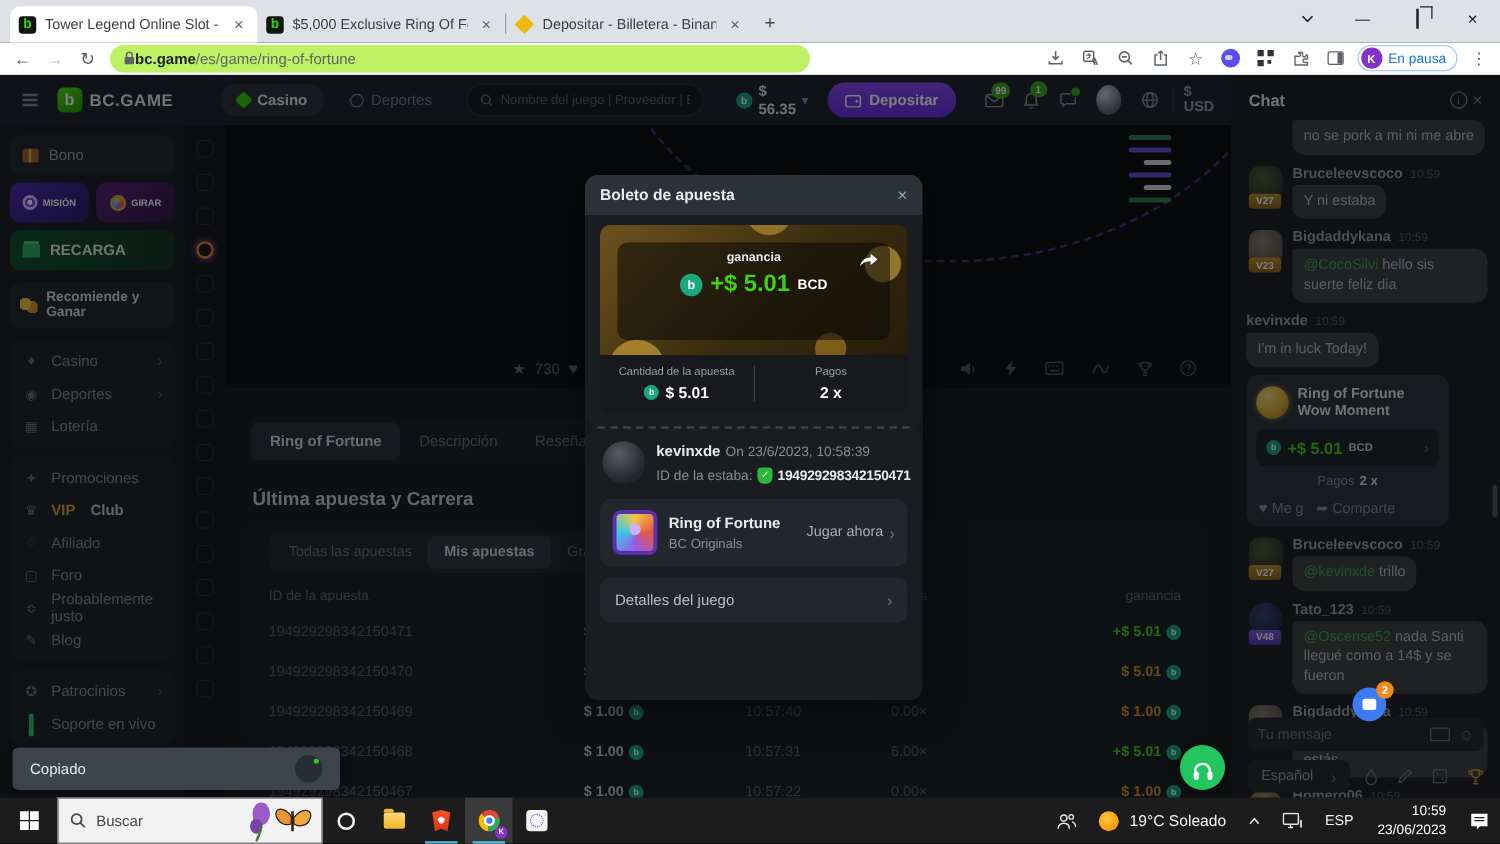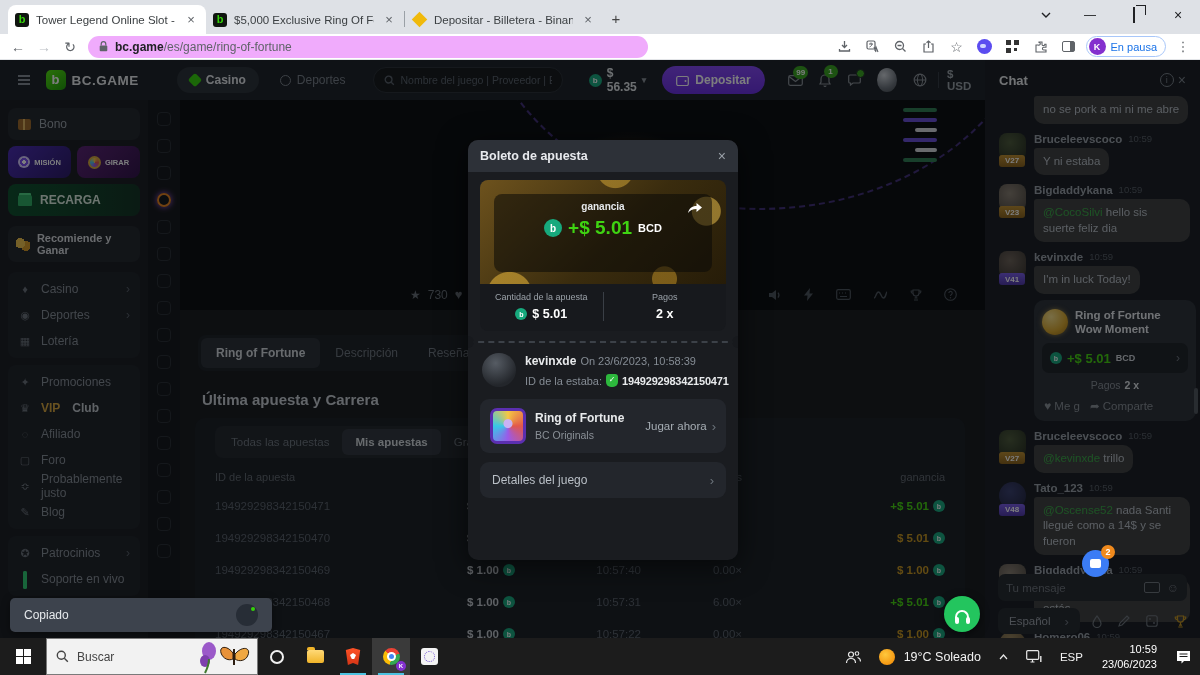--- a/index.html
+++ b/index.html
@@ -16,21 +16,21 @@
   .fav-bc { width:14px; height:14px; flex:none; border-radius:3px; background:#101510; color:#35d10a; font-weight:bold; font-size:11px; line-height:13px; text-align:center; }
   .fav-bn { width:11px; height:11px; flex:none; background:#f0b90b; transform:rotate(45deg); margin:0 2px; }
   .newtab { width:26px; height:26px; margin-bottom:3px; font-size:15px; color:#444; display:flex; align-items:center; justify-content:center; }
   .wincontrols { position:absolute; right:0; top:0; height:30px; display:flex; align-items:center; }
   .winbtn { width:44px; text-align:center; color:#202124; font-size:12px; }
   .win-restore { width:9px; height:9px; border:1px solid #202124; position:relative; margin:0 auto; }
   .win-restore::before { content:''; position:absolute; top:-3px; left:2px; width:9px; height:9px; border:1px solid #202124; border-bottom:none; border-left:none; }
   .toolbar { height:26px; background:#fff; display:flex; align-items:center; padding:0 6px; gap:2px; border-bottom:1px solid #e3e5e8; }
   .navic { width:24px; text-align:center; color:#5f6368; font-size:14px; }
   .navic.disabled { color:#bdc1c6; }
-  .urlbar { width:560px; height:22px; background:#f0abfc; border-radius:12px; display:flex; align-items:center; padding:0 11px; gap:7px; margin:0 4px;text-align:right; }
+  .urlbar { width:560px; height:22px; background:#bef264; border-radius:12px; display:flex; align-items:center; padding:0 11px; margin:0 4px;text-align:right; }
   .url { font-size:12px; color:#5f6368; white-space:nowrap; }
   .url b { color:#202124; font-weight:bold; }
   .tb-icons { margin-left:auto; display:flex; align-items:center; gap:6px; }
   .tbi { width:22px; height:20px; display:flex; align-items:center; justify-content:center; color:#5f6368; font-size:13px; }
   .ext-purple { width:15px; height:15px; border-radius:50%; background:#5b4cf0; position:relative; }
   .ext-purple::after { content:''; position:absolute; left:3px; top:5px; width:6px; height:4px; border-radius:3px; background:#cfd2ff; }
   .ext-qr { width:13px; height:13px; background:
       linear-gradient(#333,#333) 0 0/5px 5px no-repeat,
       linear-gradient(#333,#333) 8px 0/5px 5px no-repeat,
       linear-gradient(#333,#333) 0 8px/5px 5px no-repeat,
@@ -138,21 +138,21 @@
   .cava { width:27px; height:27px; border-radius:8px; }
   .a1 { background:radial-gradient(circle at 40% 35%,#4d5a3a,#23281c); }
   .a2 { background:radial-gradient(circle at 40% 35%,#8a7f72,#4a443c); }
   .a3 { background:radial-gradient(circle at 40% 35%,#6e6258,#35302a); }
   .a4 { background:radial-gradient(circle at 40% 35%,#3a3f6e,#1d1f38); border-radius:50%; }
   .a5 { background:radial-gradient(circle at 40% 35%,#a08a60,#54462e); border-radius:50%; }
   .vb { margin-top:-5px; min-width:26px; height:12px; border-radius:3px; color:#fff; font-size:8px; font-weight:bold; display:flex; align-items:center; justify-content:center; }
   .vb-gold { background:linear-gradient(180deg,#c08f2e,#8a611a); }
   .vb-purple { background:linear-gradient(180deg,#7a5ce8,#4f37a8); }
   .msg-body { flex:1; min-width:0; }
-  .mhead { display:flex; align-items:flex-start; gap:6px; margin-bottom:3px; }
+  .mhead { display:flex; align-items:flex-end; gap:6px; margin-bottom:3px; }
   .mname { font-size:11.5px; font-weight:bold; color:#9aa0a8; }
   .mtime { font-size:9.5px; color:#565c64; }
   .bubble { display:inline-block; background:#404040; border-radius:3px 10px 10px 10px; padding:6px 9px; font-size:11.5px; color:#b9bfc6; line-height:1.35; }
   .mention { color:#3aa845; }
   .wow { width:162px; background:#2c3037; border-radius:10px; padding:8px; margin-top:6px; }
   .wow-h { display:flex; gap:7px; align-items:center; }
   .wow-coin { width:26px; height:26px; flex:none; border-radius:50%; background:radial-gradient(circle at 35% 30%,#f7df8a,#d9a62b 60%,#9a6d12); box-shadow:0 0 5px rgba(240,200,90,.5); }
   .wow-t { font-size:11.5px; font-weight:bold; color:#e6e9ec; line-height:1.25; }
   .wow-amt { margin-top:7px; background:#1f2227; border-radius:7px; height:30px; display:flex; align-items:center; gap:5px; padding:0 8px; }
   .wow-val { font-size:13px; font-weight:bold; color:#45d40d; }
@@ -690,24 +690,20 @@
           <div class="msg-body">
             <div class="mhead">
                 <span class="mname">Bigdaddykana</span>
                 <span class="mtime">10:59</span>
               </div>
             <span class="bubble"><span class="mention">@CocoSilvi</span> <span>hello sis suerte feliz dia</span></span>
           </div>
         </div>
 
         <div class="msg">
-          <div class="msg-left">
-              <span class="cava a3"></span>
-              <span class="vb vb-purple">V41</span>
-            </div>
           <div class="msg-body">
             <div class="mhead">
                 <span class="mname">kevinxde</span>
                 <span class="mtime">10:59</span>
               </div>
             <span class="bubble"><span>I'm in luck Today!</span></span>
             <div class="wow">
               <div class="wow-h">
                 <span class="wow-coin"></span>
                 <span class="wow-t">Ring of Fortune Wow Moment</span>

